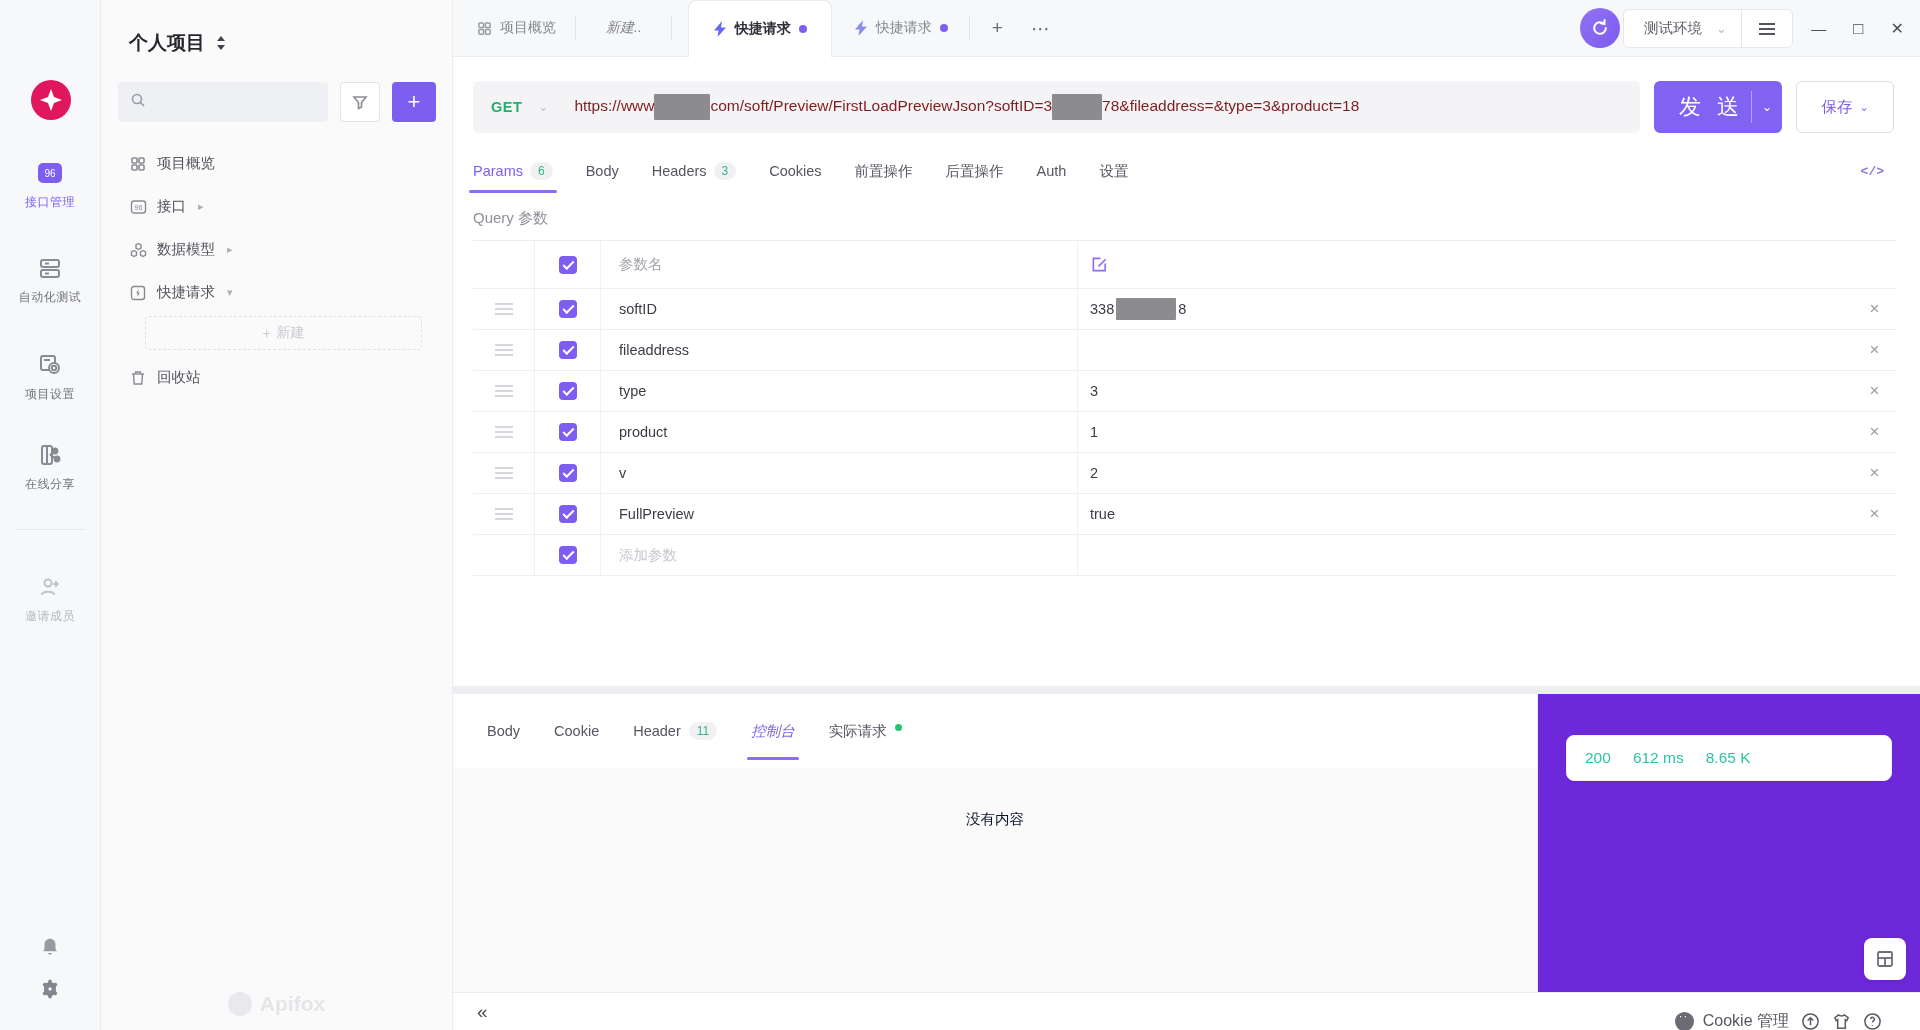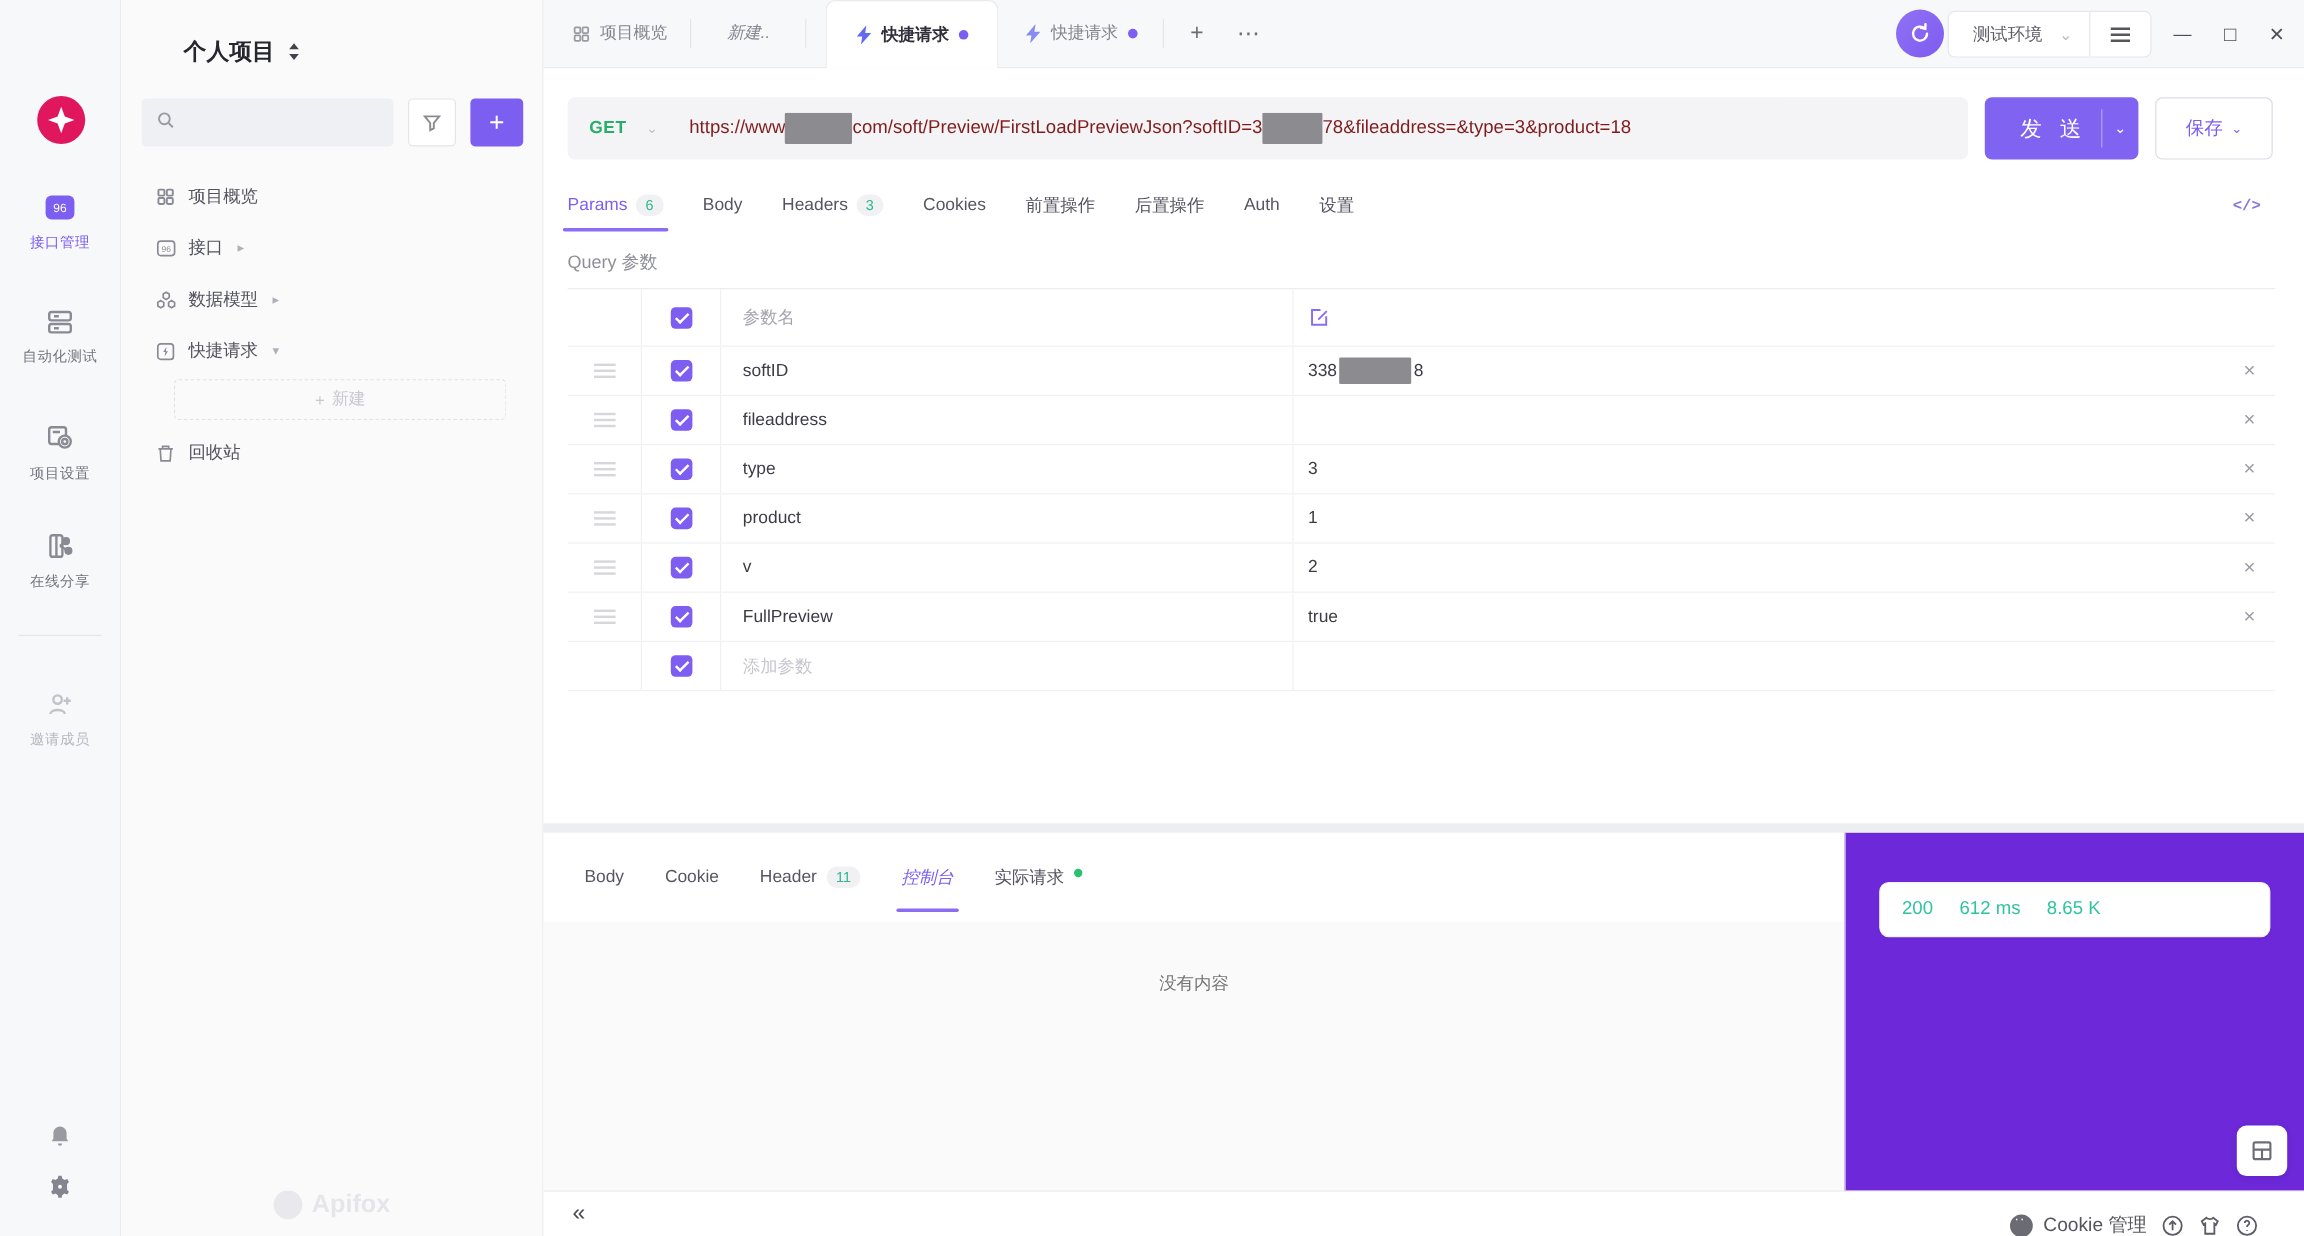--- a/index.html
+++ b/index.html
@@ -19,21 +19,21 @@
   .act-item.dim { color:#b8b8c2; }
   .act-icon { height:26px; display:flex; align-items:center; justify-content:center; }
   .act-divider { position:absolute; top:529px; left:15px; right:15px; height:1px; background:#e6e7eb; }
   .tray-icon { position:absolute; left:0; width:100%; display:flex; justify-content:center;
     color:#9a9aa3; cursor:pointer; }
 
   
   .tree-panel { position:absolute; left:101px; top:0; width:352px; height:100%;
     background:#fafafa; border-right:1px solid #ebecf0; }
   .panel-title-row { display:flex; align-items:center; gap:10px; padding:30px 0 0 28px; }
-  .panel-title-row h1 { font-size:19px; font-weight:bold; color:#26262e;margin-left:24px; }
+  .panel-title-row h1 { font-size:19px; font-weight:bold; color:#26262e; }
   .sort-icon { color:#42424c; display:flex; }
   .search-row { display:flex; align-items:center; gap:12px; padding:26px 16px 0 17px; }
   .search-box { flex:1; height:40px; background:#eff0f3; border-radius:4px; display:flex;
     align-items:center; padding:0 12px; gap:8px; }
   .search-box input { border:none; outline:none; background:transparent; width:100%;
     font-size:14px; font-family:inherit; }
   .icon-btn { width:40px; height:40px; border:1px solid #e3e4e9; background:#fff; border-radius:4px;
     display:flex; align-items:center; justify-content:center; color:#8a8a94; cursor:pointer; }
   .plus-btn { width:44px; height:40px; background:#7c5ef0; border-radius:4px; color:#fff;
     display:flex; align-items:center; justify-content:center; font-size:22px; cursor:pointer; }
@@ -83,21 +83,21 @@
     padding:0 18px; gap:10px; overflow:hidden; }
   .method { color:#27ae6b; font-weight:bold; font-size:14.5px; letter-spacing:.5px; cursor:pointer; }
   .method-chev { color:#c0c0c8; font-size:12px; margin:0 16px 0 6px; cursor:pointer; }
   .url-text { font-size:15.5px; color:#7f1d1d; white-space:nowrap; overflow:hidden; flex:1; }
   .redact { display:inline-block; background:#8b8b90; border-radius:1px; vertical-align:middle; }
   .redact.r-url { width:56px; height:26px; }
   .redact.r-url2 { width:50px; height:26px; }
   .redact.r-cell { width:60px; height:22px; }
   .send-btn { width:128px; height:52px; background:#8163f2; border-radius:6px; color:#fff;
     display:flex; align-items:stretch; cursor:pointer; }
-  .send-label { flex:1; display:flex; align-items:center; justify-content:center; font-size:18px;
+  .send-label { flex:1; display:flex; align-items:center; justify-content:center; font-size:22px;
     letter-spacing:5px; padding-left:18px; }
   .send-split { width:1px; background:rgba(255,255,255,.4); margin:10px 0; }
   .send-chev { width:30px; display:flex; align-items:center; justify-content:center; font-size:12px; }
   .save-btn { width:98px; height:52px; background:#fff; border:1px solid #dcdce6; border-radius:6px;
     color:#7c5ef0; font-size:15.5px; display:flex; align-items:center; justify-content:center;
     gap:7px; cursor:pointer; }
   .save-btn .sv-chev { font-size:11px; }
 
   .req-tabs { display:flex; align-items:center; gap:33px; padding:0 20px; margin-top:16px;
     height:44px; position:relative;text-align:right; }
@@ -140,21 +140,21 @@
   .bottom { height:298px; display:flex; flex:none; }
   .bottom-left { width:1084px; display:flex; flex-direction:column; background:#fff; }
   .resp-tabs { height:74px; display:flex; align-items:center; gap:34px; padding:0 34px; flex:none; }
   .resp-tab { font-size:14.5px; color:#565662; display:flex; align-items:center; gap:8px;
     cursor:pointer; position:relative; height:100%; }
   .resp-tab.active { color:#7c5ef0;font-style:italic; }
   .resp-tab.active::after { content:""; position:absolute; left:-4px; right:-4px; bottom:8px;
     height:3px; background:#8a6df2; border-radius:2px; }
   .gdot { width:7px; height:7px; border-radius:50%; background:#27c26d; margin-top:-8px; }
   .resp-empty { flex:1; background:#fafafa; text-align:center; padding-top:42px;
-    font-size:14.5px; color:#737373; }
+    font-size:14.5px; color:#0f172a; }
   .bottom-right { flex:1; background:#6d28d9; border-left:1px solid #e9eaee; position:relative; }
   .status-card { margin:41px 28px 0 28px; height:46px; background:#fff; border:1px solid #f0f0f3;
     border-radius:8px; box-shadow:0 1px 3px rgba(0,0,0,.04); display:flex; align-items:center;
     padding:0 18px; gap:22px; color:#2fc3a0; font-size:15.5px; }
   .layout-btn { position:absolute; right:14px; bottom:12px; width:42px; height:42px; background:#fff;
     border-radius:8px; box-shadow:0 1px 5px rgba(0,0,0,.1); display:flex; align-items:center;
     justify-content:center; color:#6d6d77; cursor:pointer; }
 
   
   .status-bar { height:38px; background:#fff; border-top:1px solid #e9eaee; display:flex;

